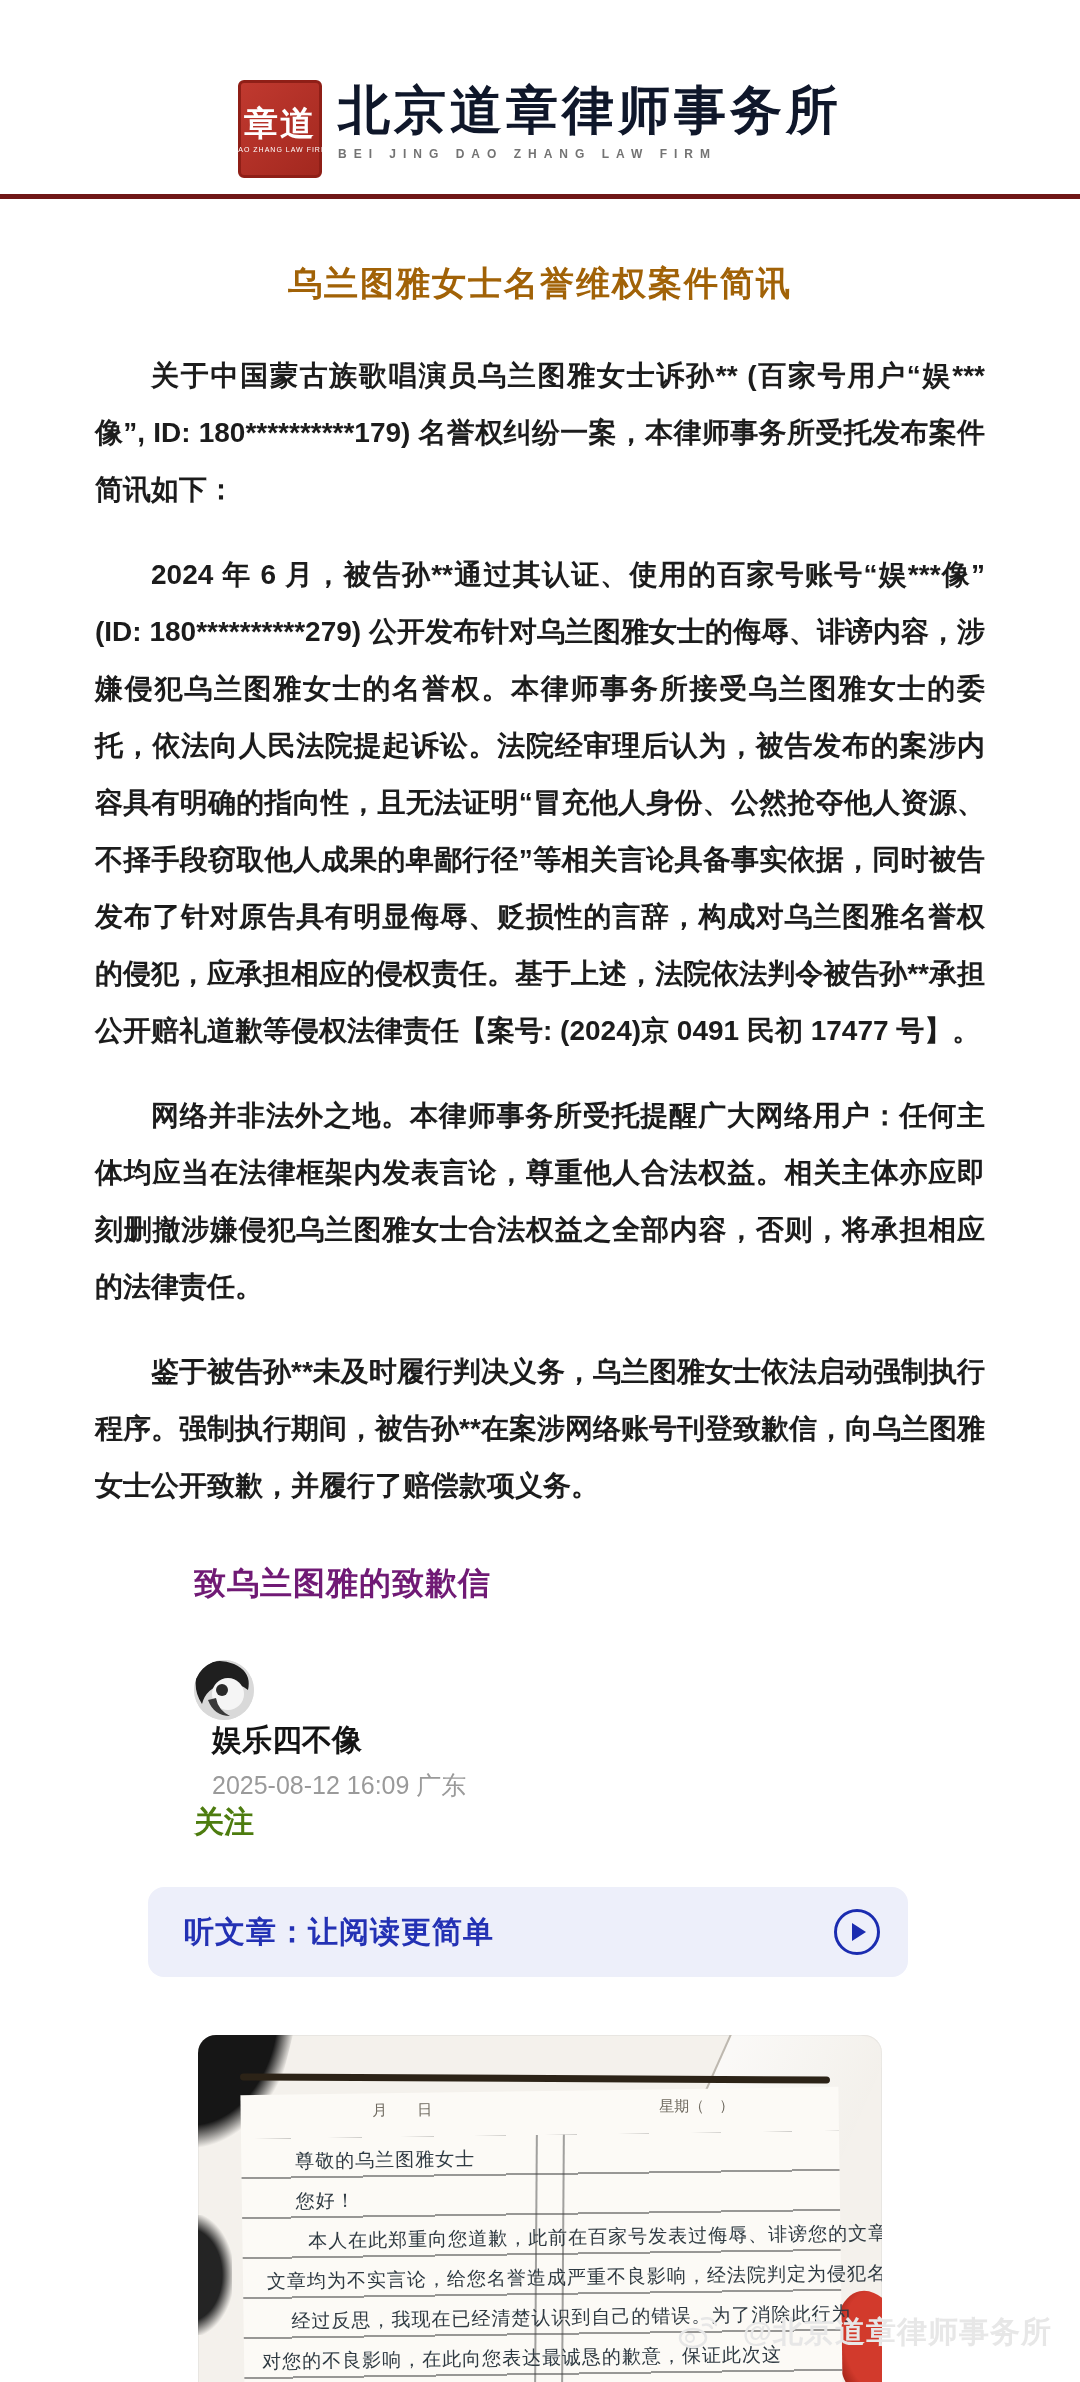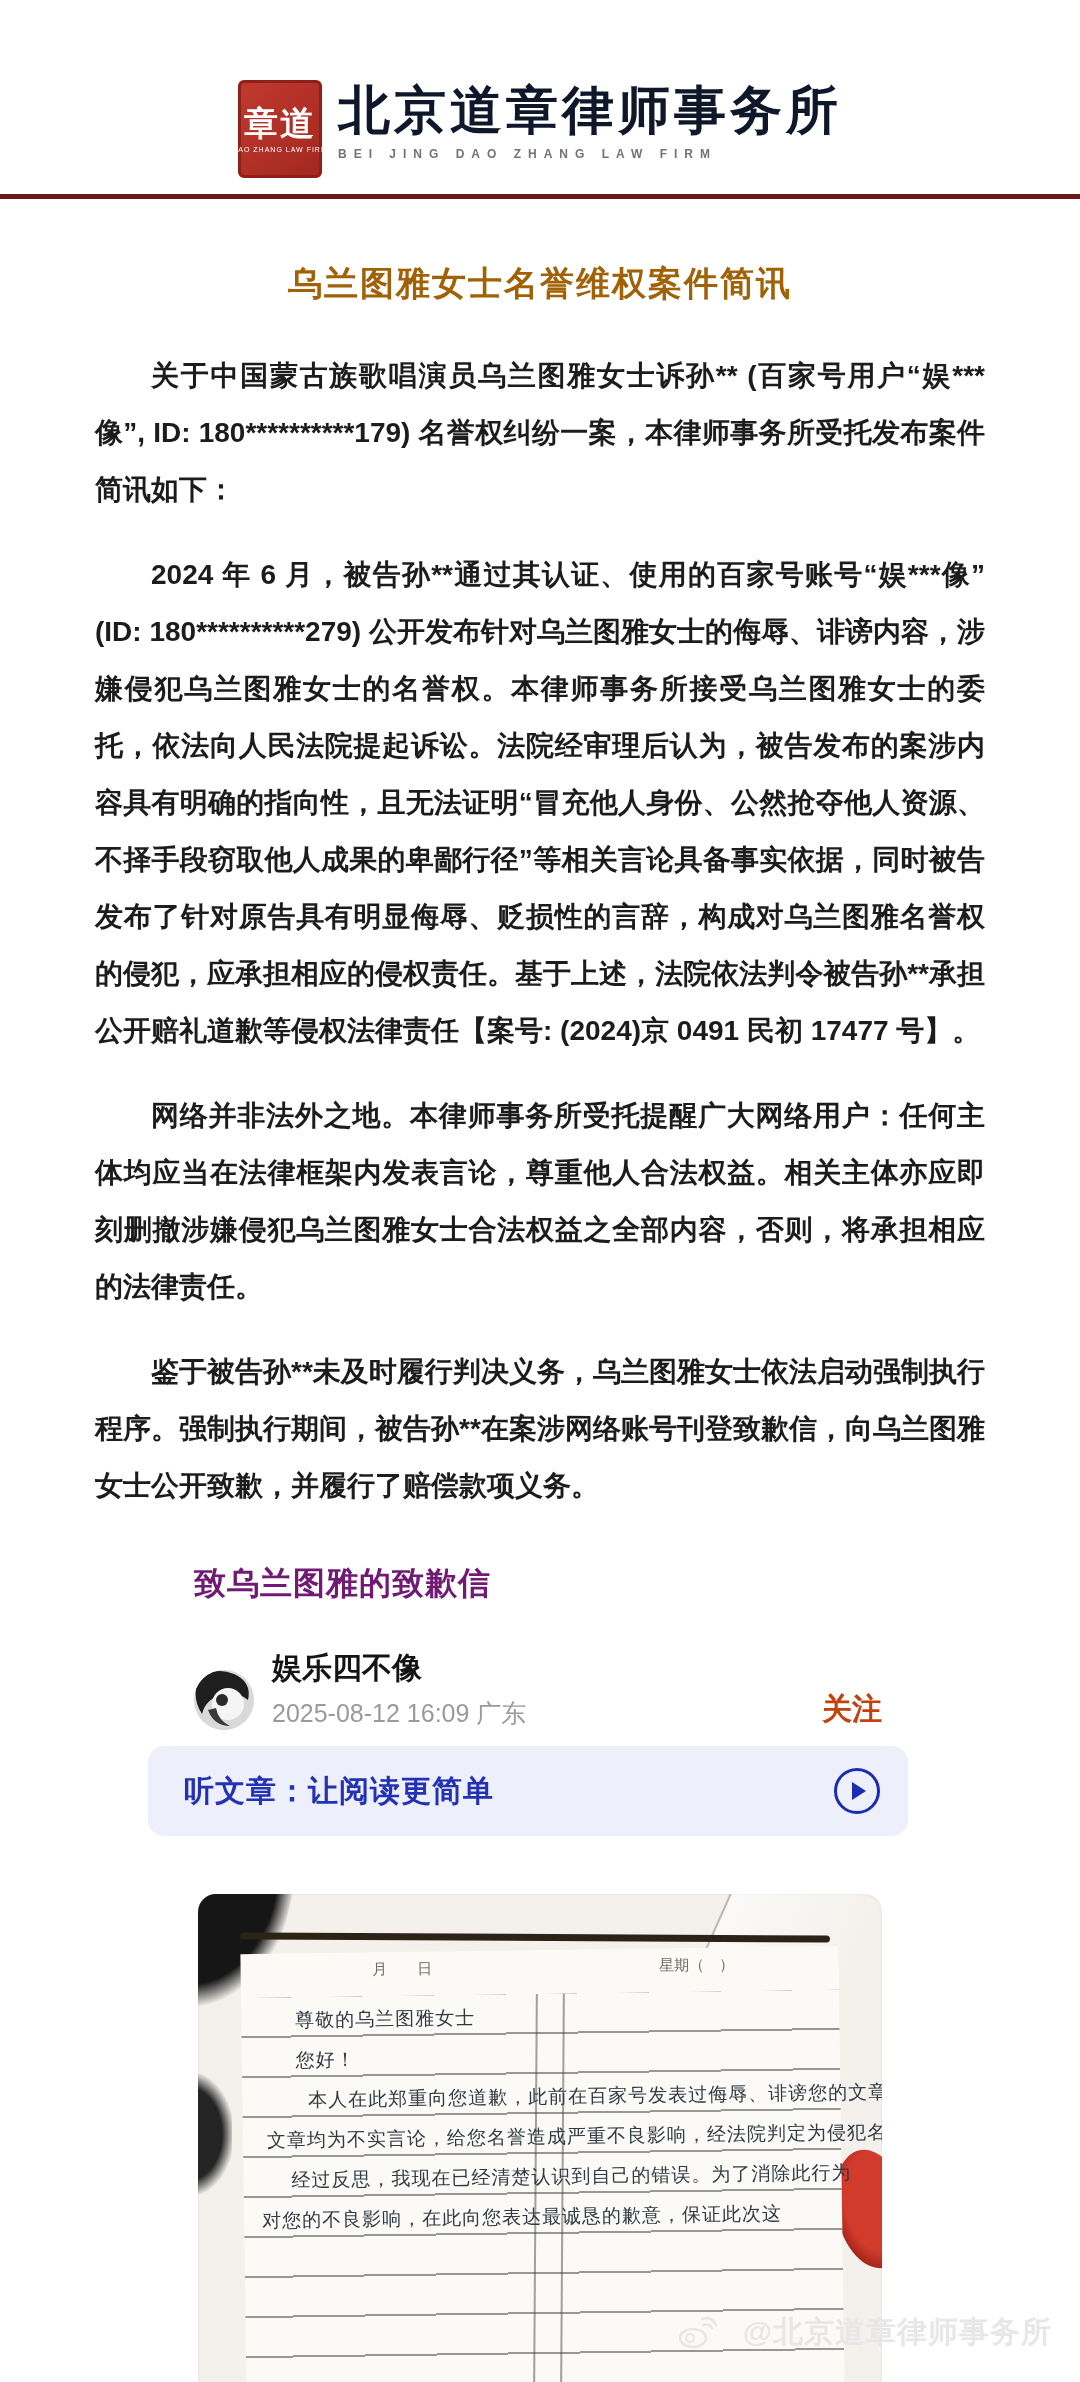--- a/index.html
+++ b/index.html
@@ -34,28 +34,28 @@
     text-align:justify;text-indent:2em;margin:0;margin-top:28px;
   }
   .para.first{margin-top:40px;}
   .attach-note{
     font-size:28px;line-height:57px;font-weight:600;color:#1c1c1c;
     margin-top:66px;text-indent:0;
   }
   
   .post{width:760px;margin:48px auto 0 148px;}
   .post-headline{font-size:32px;font-weight:700;color:#701a75;margin-left:46px;letter-spacing:1px;}
-  .author-row{display:flex;align-items:flex-end;margin-top:42px;margin-left:46px;}
+  .author-row{display:flex;align-items:flex-start;margin-top:54px;margin-left:46px;flex-direction:column;}
   .avatar{width:60px;height:60px;border-radius:50%;overflow:hidden;flex:0 0 auto;background:#dcdcdc;}
   .author-meta{margin-left:18px;flex:1 1 auto;}
   .author-name{font-size:30px;font-weight:700;color:#141414;}
   .author-sub{font-size:25px;color:#9a9a9a;margin-top:8px;}
-  .follow{font-size:30px;color:#c2410c;font-weight:600;margin-right:26px;cursor:pointer;}
+  .follow{font-size:30px;color:#4d7c0f;font-weight:600;margin-right:26px;cursor:pointer;}
   .listen-banner{
-    margin-top:16px;height:90px;border-radius:16px;background:#edeffa;
+    margin-top:44px;height:90px;border-radius:16px;background:#edeffa;
     display:flex;align-items:center;justify-content:space-between;padding:0 28px 0 36px;box-sizing:border-box;
   }
   .listen-text{font-size:30px;font-weight:700;color:#2331b4;letter-spacing:1px;}
   .play-btn{
     width:46px;height:46px;border:3px solid #1b2cb0;border-radius:50%;box-sizing:border-box;
     display:flex;align-items:center;justify-content:center;cursor:pointer;background:transparent;
   }
   .play-tri{
     width:0;height:0;border-left:14px solid #1b2cb0;border-top:9px solid transparent;
     border-bottom:9px solid transparent;margin-left:4px;

